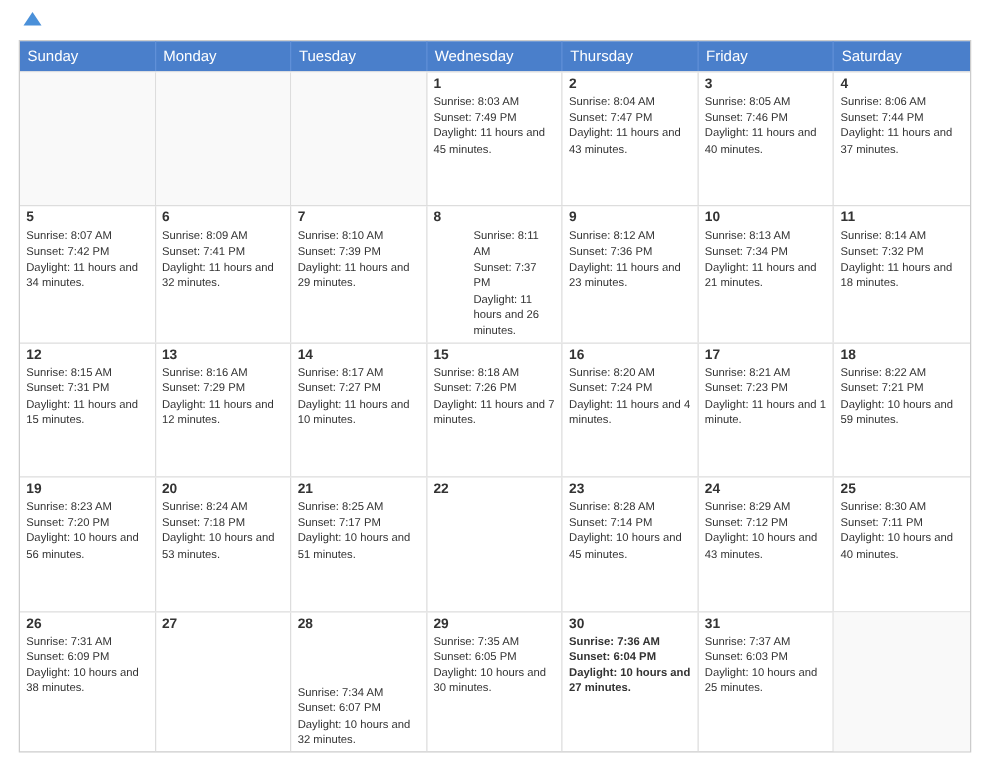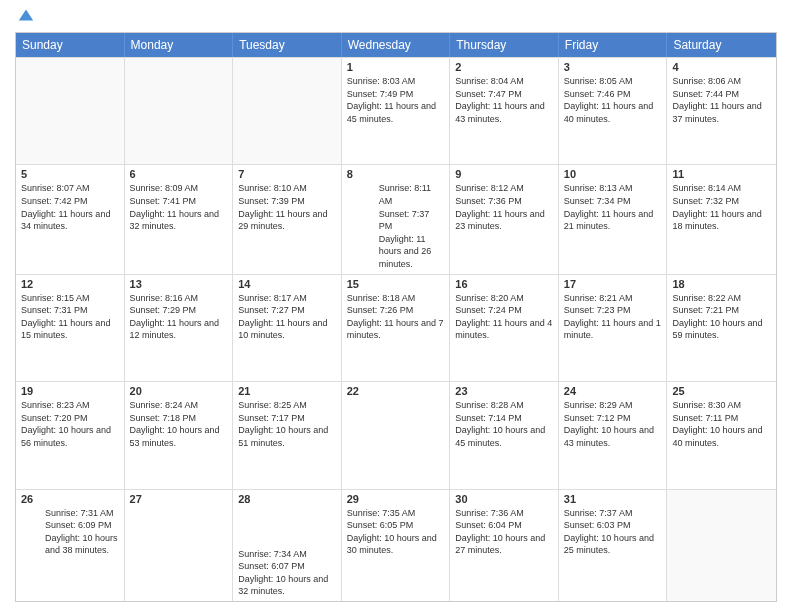--- a/index.html
+++ b/index.html
@@ -301,42 +301,42 @@
           <div class="cal-cell">
             <div class="day-number">25</div>
             <div class="cell-text" style="white-space: pre-line;">Sunrise: 8:30 AM
 Sunset: 7:11 PM
 Daylight: 10 hours and 40 minutes.</div>
           </div>
         </div>
         <div class="cal-row">
           <div class="cal-cell">
             <div class="day-number">26</div>
-            <div class="cell-text" style="white-space: pre-line; margin-left: 24px;">Sunrise: 7:31 AM
+            <div class="cell-text" style="white-space: pre-line;">Sunrise: 7:31 AM
 Sunset: 6:09 PM
 Daylight: 10 hours and 38 minutes.</div>
           </div>
           <div class="cal-cell">
             <div class="day-number">27</div>
           </div>
           <div class="cal-cell">
             <div class="day-number">28</div>
             <div class="cell-text" style="white-space: pre-line; margin-top: 43px;">Sunrise: 7:34 AM
 Sunset: 6:07 PM
 Daylight: 10 hours and 32 minutes.</div>
           </div>
           <div class="cal-cell">
             <div class="day-number">29</div>
             <div class="cell-text" style="white-space: pre-line;">Sunrise: 7:35 AM
 Sunset: 6:05 PM
 Daylight: 10 hours and 30 minutes.</div>
           </div>
           <div class="cal-cell">
             <div class="day-number">30</div>
-            <div class="cell-text" style="white-space: pre-line;">Sunrise: 7:36 AM
+            <div class="cell-text" style="white-space: pre-line; font-weight: bold;">Sunrise: 7:36 AM
 Sunset: 6:04 PM
 Daylight: 10 hours and 27 minutes.</div>
           </div>
           <div class="cal-cell">
             <div class="day-number">31</div>
             <div class="cell-text" style="white-space: pre-line;">Sunrise: 7:37 AM
 Sunset: 6:03 PM
 Daylight: 10 hours and 25 minutes.</div>
           </div>
           <div class="cal-cell empty"></div>

